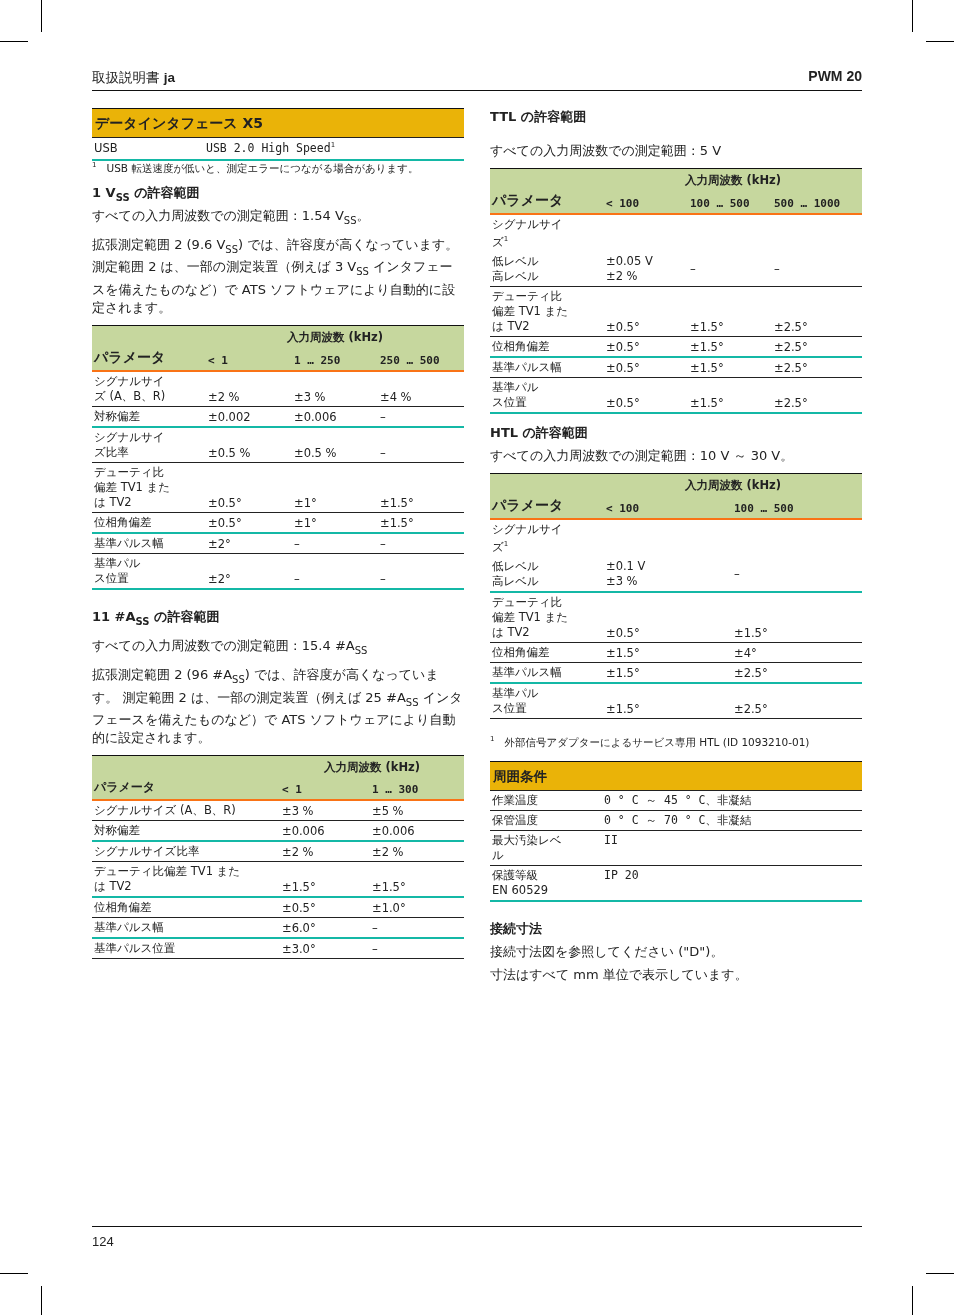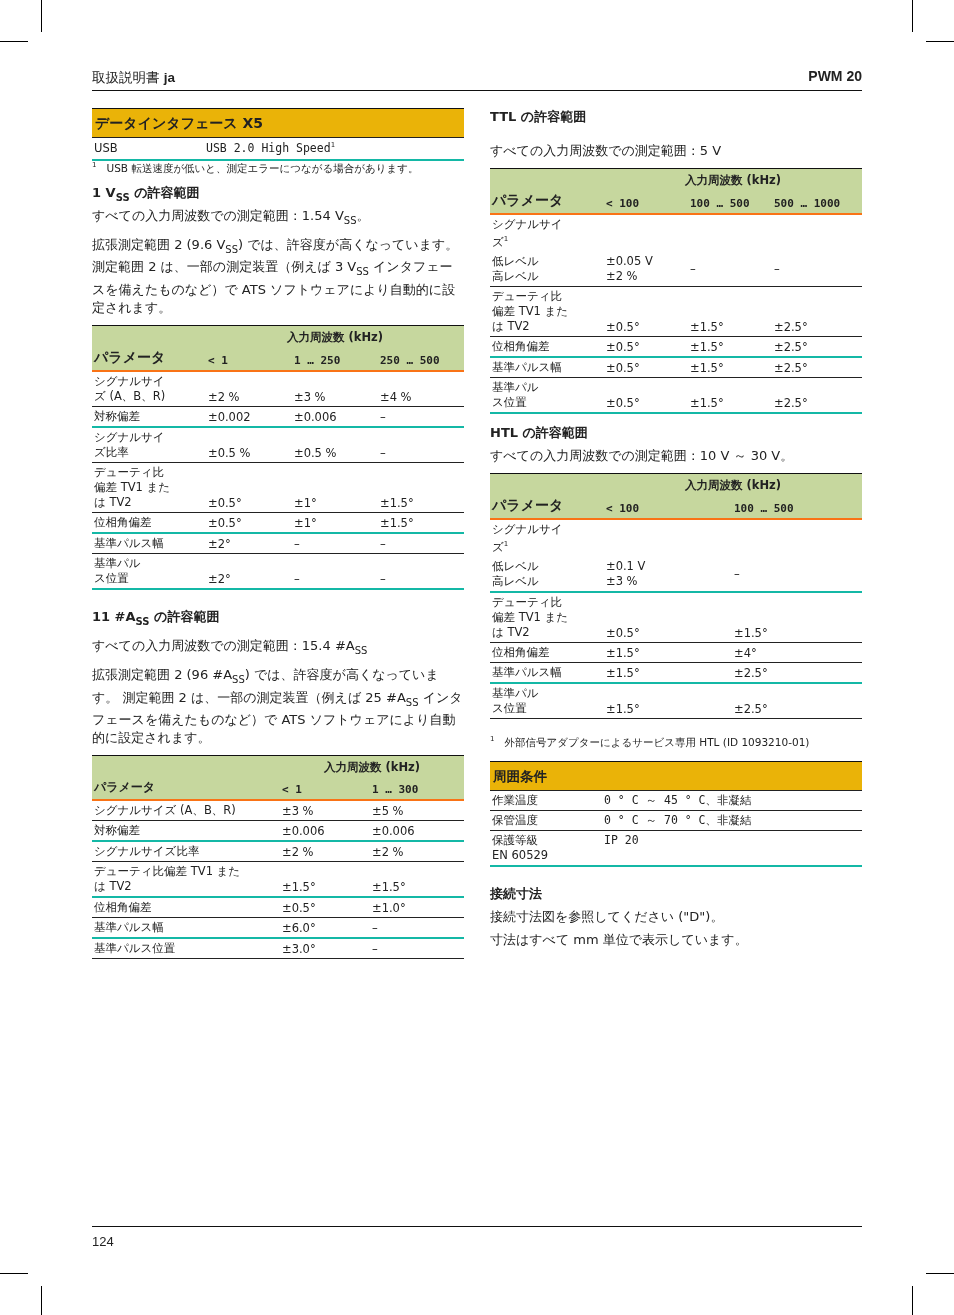--- a/index.html
+++ b/index.html
@@ -289,20 +289,24 @@
       <td colspan="2" class="green" style="font-size:13.5px;font-weight:bold;padding:6px 3px 4px;">周囲条件</td>
     </tr>
     <tr class="thin">
       <td style="width:108px;">作業温度</td>
       <td class="mono">0 ° C ～ 45 ° C、非凝結</td>
     </tr>
     <tr class="thin">
       <td>保管温度</td>
       <td class="mono">0 ° C ～ 70 ° C、非凝結</td>
     </tr>
+    <tr class="thin">
+      <td class="lh">最大汚染レベ<br>ル</td>
+      <td class="mono" style="vertical-align:top;">II</td>
+    </tr>
     <tr class="thick">
       <td class="lh">保護等級<br>EN 60529</td>
       <td class="mono" style="vertical-align:top;">IP 20</td>
     </tr>
   </tbody>
     </table>
 
   <p class="sec-title" style="margin-top:18px;">接続寸法</p>
   <p class="para" style="margin-top:5px;">接続寸法図を参照してください ("D")。</p>
   <p class="para" style="margin-top:5px;">寸法はすべて mm 単位で表示しています。</p>

